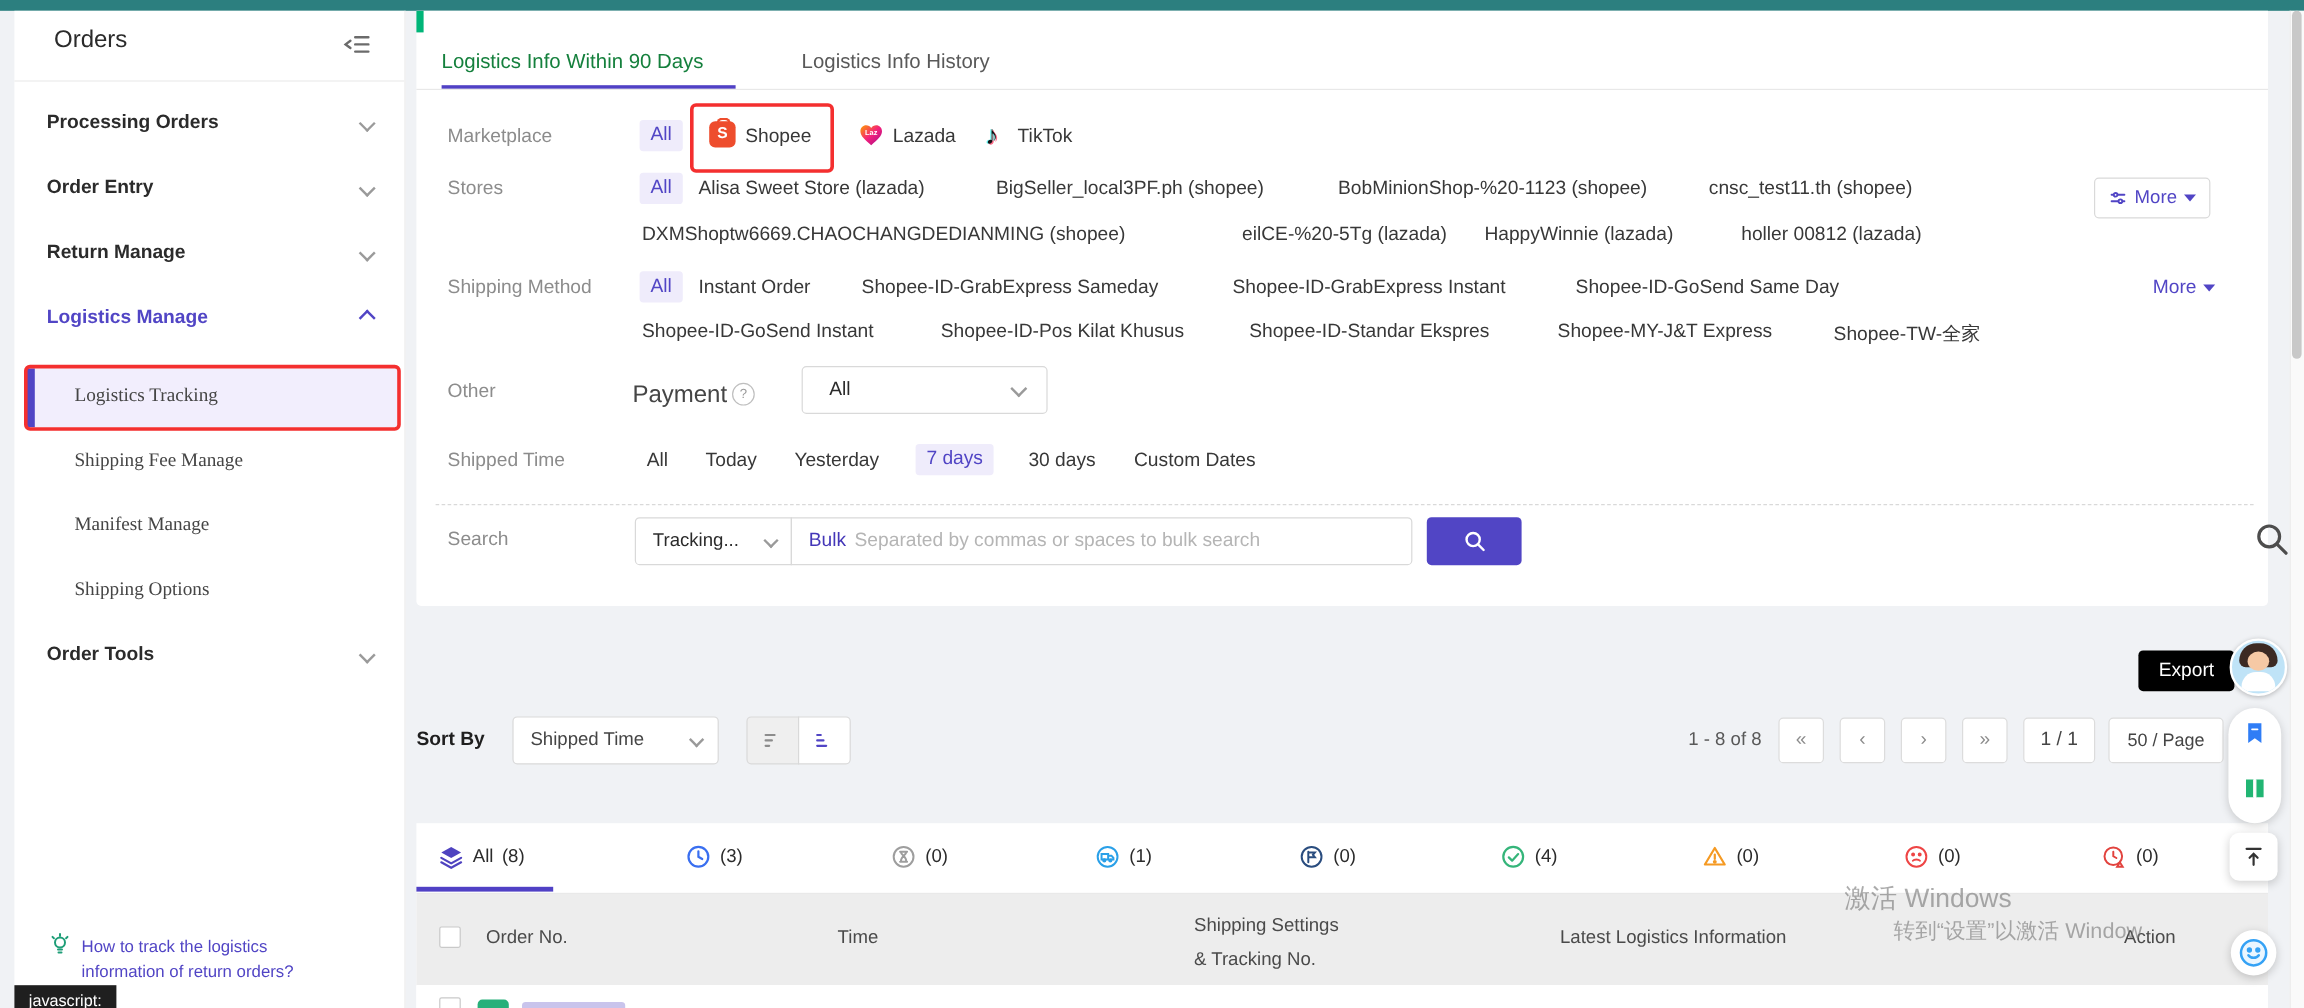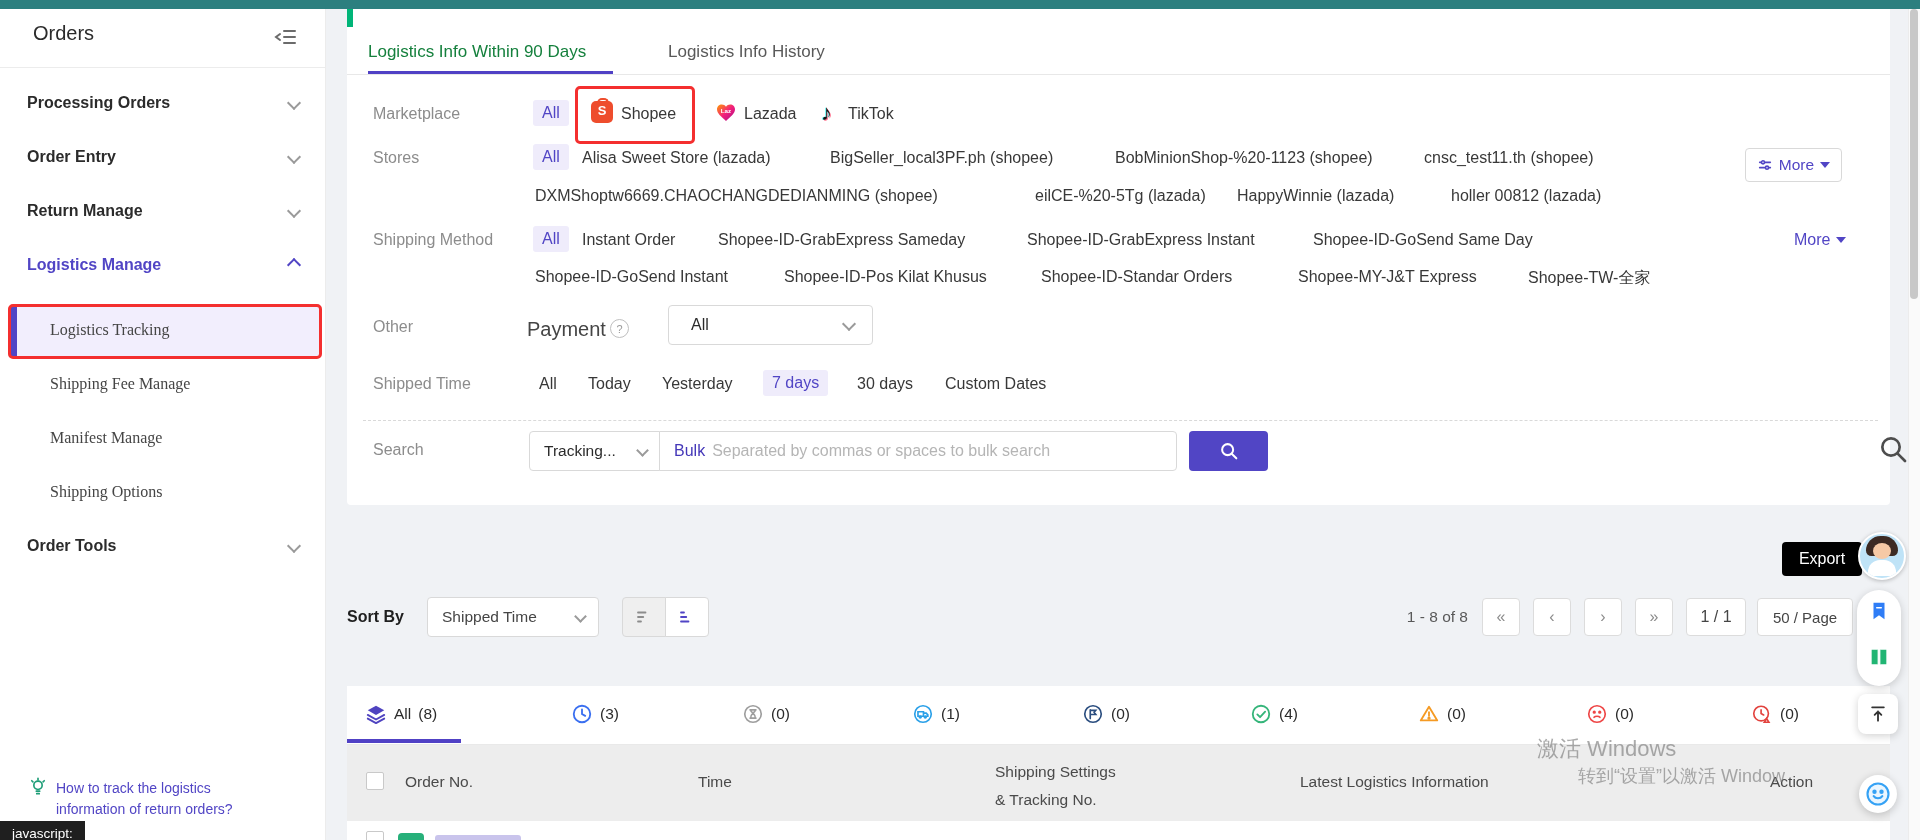--- a/index.html
+++ b/index.html
@@ -29,21 +29,21 @@
   .floatcard{background:#fff;border-radius:22px;box-shadow:0 2px 8px rgba(0,0,0,.18);}
   svg{display:block;}
 </style>
 </head>
 <body>
 
 <div class="screen">
 
   <div class="abs" style="left:0;top:0;width:1920px;height:9px;background:#2c7f7f;"></div>
 
-  <div class="abs" style="left:0;top:9px;width:325px;height:831px;background:#fff;border-right:1px solid #ececec;">
+  <div class="abs" style="left:12px;top:9px;width:325px;height:831px;background:#fff;border-right:1px solid #ececec;">
     <div class="abs" style="left:33px;top:13px;font-size:20px;color:#2b2b2b;">Orders</div>
     <div class="abs" style="left:274px;top:16px;cursor:pointer;">
       <svg width="24" height="24" viewBox="0 0 24 24" fill="none" stroke="#6b6b6b" stroke-width="2" stroke-linecap="round">
         <path d="M10 6h11M10 12h11M10 18h11"></path>
           <path d="M6 9l-4 3 4 3" fill="none"></path>
       </svg>
     </div>
     <div class="abs" style="left:0;top:58px;width:325px;height:1px;background:#ececec;"></div>
 
     <div class="abs side-item" style="left:27px;top:85px;">
@@ -140,21 +140,21 @@
   </div>
 
   <div class="abs lbl" style="left:373px;top:231px;">Shipping Method</div>
   <div class="abs pill" style="left:533px;top:226px;">All</div>
   <div class="abs opt" style="left:582px;top:231px;">Instant Order</div>
   <div class="abs opt" style="left:718px;top:231px;">Shopee-ID-GrabExpress Sameday</div>
   <div class="abs opt" style="left:1027px;top:231px;">Shopee-ID-GrabExpress Instant</div>
   <div class="abs opt" style="left:1313px;top:231px;">Shopee-ID-GoSend Same Day</div>
   <div class="abs opt" style="left:535px;top:268px;">Shopee-ID-GoSend Instant</div>
   <div class="abs opt" style="left:784px;top:268px;">Shopee-ID-Pos Kilat Khusus</div>
-  <div class="abs opt" style="left:1041px;top:268px;">Shopee-ID-Standar Orders</div>
+  <div class="abs opt" style="left:1041px;top:268px;">Shopee-ID-Standar Ekspres</div>
   <div class="abs opt" style="left:1298px;top:268px;">Shopee-MY-J&amp;T Express</div>
   <div class="abs opt" style="left:1528px;top:268px;">Shopee-TW-全家</div>
   <div class="abs link" style="left:1794px;top:231px;font-size:16px;cursor:pointer;display:flex;align-items:center;gap:6px;">
     <span>More</span>
     <span class="tri"></span>
   </div>
 
   <div class="abs lbl" style="left:373px;top:318px;">Other</div>
   <div class="abs" style="left:527px;top:318px;font-size:20px;color:#454545;">Payment</div>
   <div class="abs" style="left:610px;top:319px;width:17px;height:17px;border:1.5px solid #bfbfbf;border-radius:50%;color:#9a9a9a;font-size:11px;display:flex;align-items:center;justify-content:center;cursor:pointer;">?</div>

